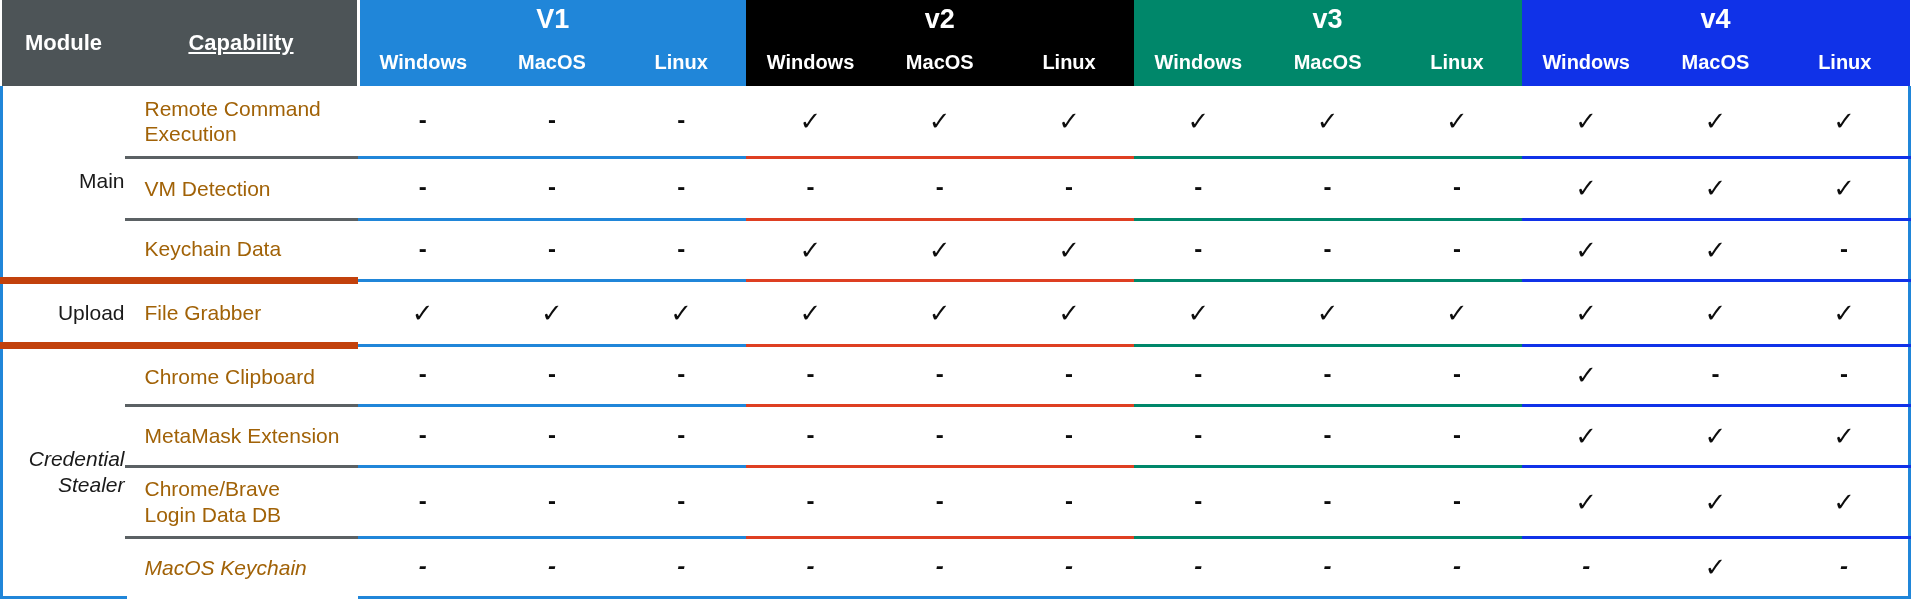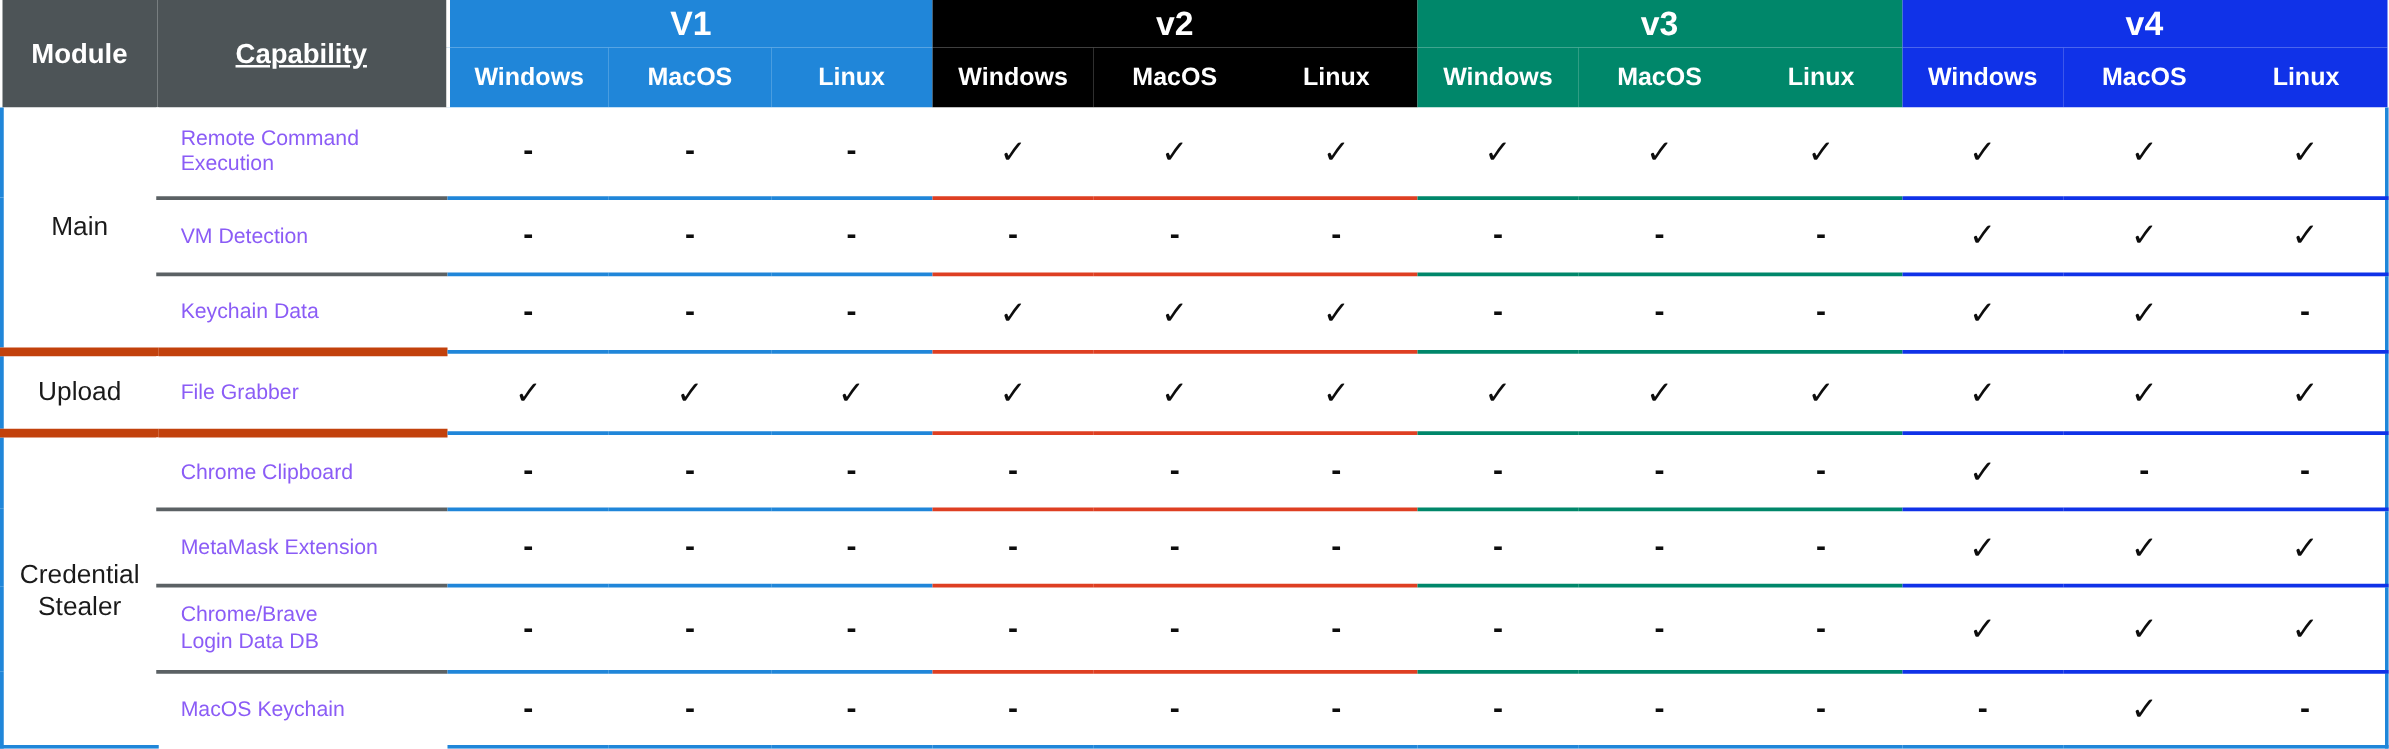--- a/index.html
+++ b/index.html
@@ -73,22 +73,22 @@
   .module-cell {
     text-align: center;
     font-size: 21px;
     color: #1a1a1a;
     background: #ffffff;
     border-right: 2px solid #ffffff;
     line-height: 1.25;
   }
 
   .cap-cell {
-    font-size: 17px;
-    color: #8b5cf6;
+    font-size: 21px;
+    color: #a16207;
     background: #ffffff;
     padding-left: 18px;
     line-height: 1.22;
     border-bottom: 3px solid #5b6164;
   }
   .cap-cell.nb { border-bottom: 0; }
 
   .mark-cell {
     text-align: center;
     font-size: 26px;
@@ -112,23 +112,23 @@
   .ul-v1 { border-bottom: 3px solid #2086d9; }
   .ul-v2 { border-bottom: 3px solid #de3f22; }
   .ul-v3 { border-bottom: 3px solid #00876a; }
   .ul-v4 { border-bottom: 3px solid #1032e8; }
   .ul-none { border-bottom: 0; }
 
   
   .modsep-top { border-top: 7px solid #c2410c; }
 
   
-  .frame-left  { border-left: 3px solid #2086d9; }
+  .frame-left  { border-left: 3px solid #2086d9; text-align: right; }
   .frame-right { border-right: 3px solid #2086d9; }
-  .frame-bottom { border-bottom: 3px solid #2086d9; }
+  .frame-bottom { border-bottom: 3px solid #2086d9; font-style: italic; }
 </style>
 </head>
 <body>
 
 <table id="matrix-table">
   <thead>
     <tr class="hdr-row1">
       <th class="hdr-label frame-left" rowspan="2" style="width:124px">Module</th>
       <th class="hdr-label last-label" rowspan="2" style="width:231px">Capability</th>
       <th class="hdr-ver grp-v1" colspan="3">V1</th>

